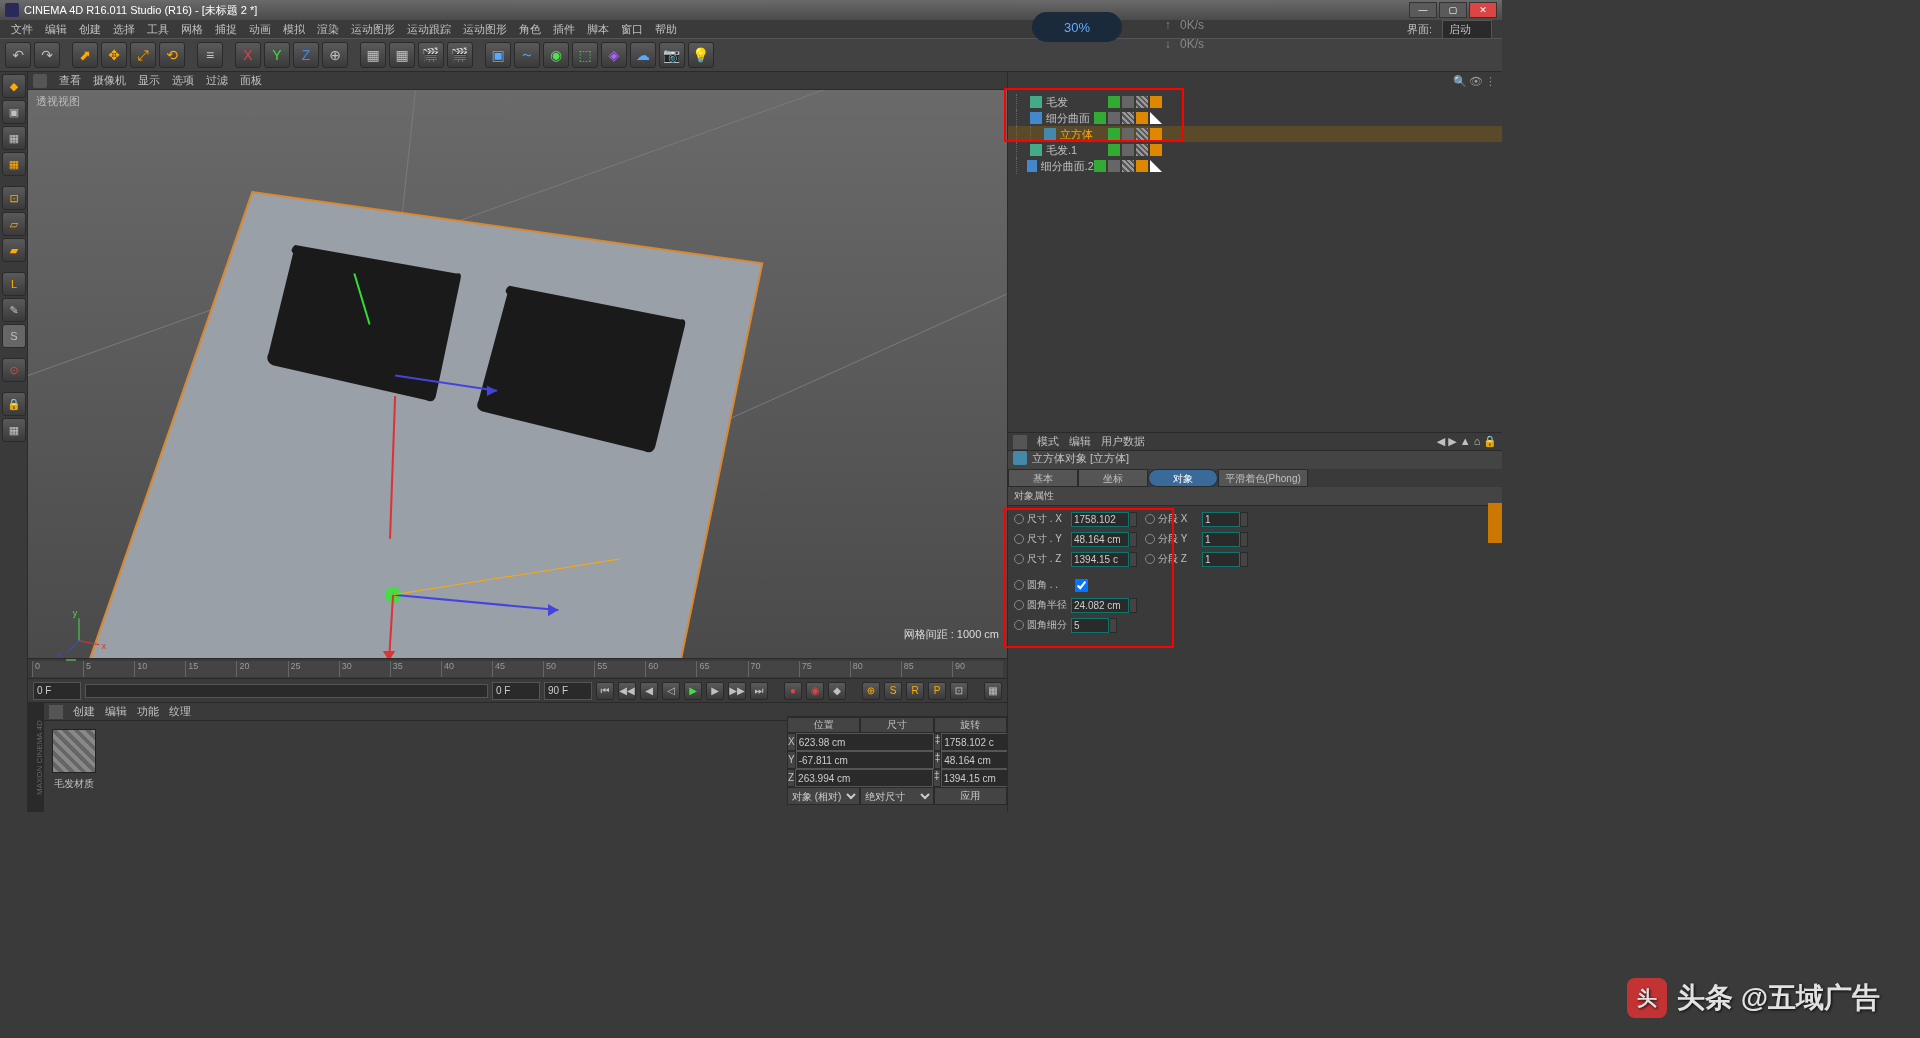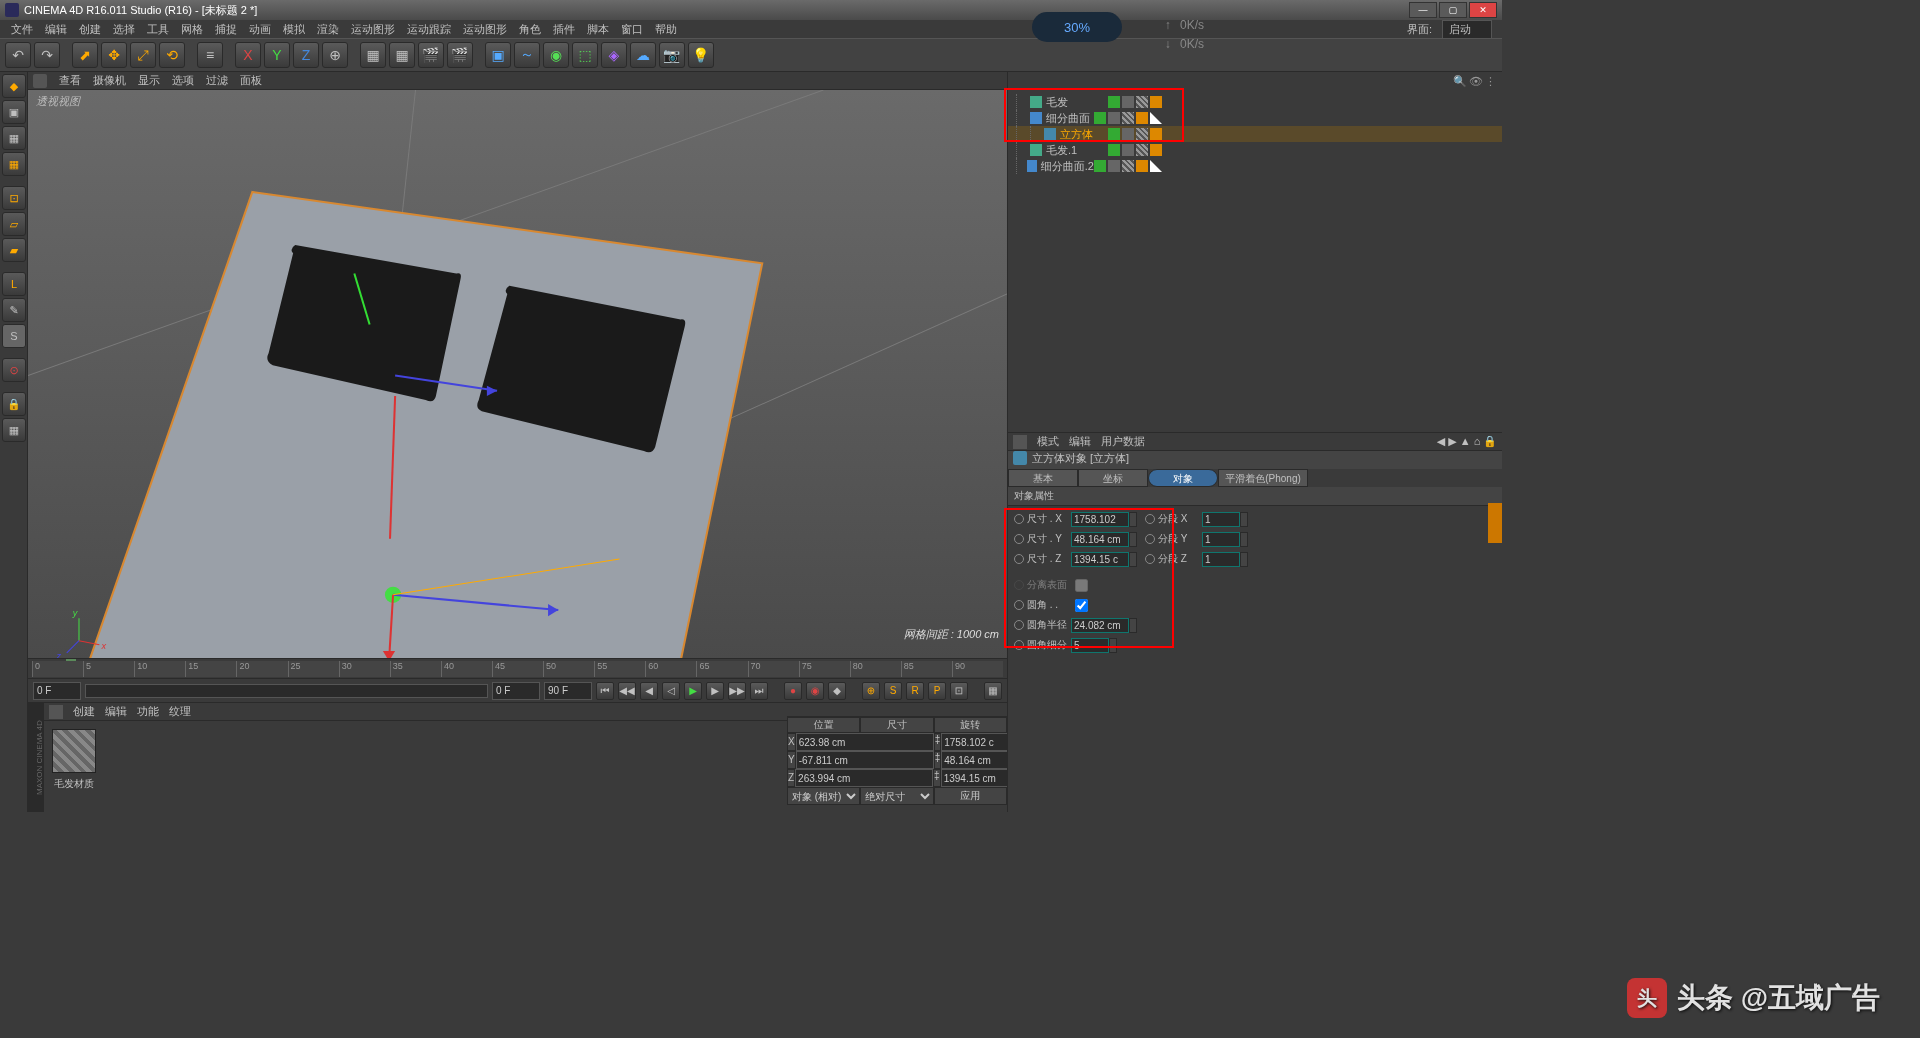--- a/index.html
+++ b/index.html
@@ -23,21 +23,21 @@
 
 .main-area { display: flex; height: calc(100% - 72px); }
 
 .left-palette { width: 28px; background: #3a3a3a; display: flex; flex-direction: column; padding: 2px; gap: 2px; border-right: 1px solid #2a2a2a; }
 .pl-btn { width: 24px; height: 24px; background: linear-gradient(#5a5a5a, #3a3a3a); border: 1px solid #2a2a2a; border-radius: 3px; display: flex; align-items: center; justify-content: center; }
 
 .center-col { flex: 1; display: flex; flex-direction: column; min-width: 0; }
 .view-header { height: 18px; background: #3a3a3a; display: flex; align-items: center; padding: 0 5px; font-size: 11px; gap: 12px; border-bottom: 1px solid #2a2a2a; }
 .view-header .icon-sm { width: 14px; height: 14px; background: #555; border-radius: 2px; }
 
-.viewport-wrap { flex: 1; position: relative; background: #000000; font-style: italic; }
+.viewport-wrap { flex: 1; position: relative; background: #000000; }
 .viewport-label { position: absolute; top: 4px; left: 8px; color: #bbb; font-size: 11px; z-index: 5; }
 .viewport-canvas { position: absolute; inset: 0; }
 .grid-info { position: absolute; bottom: 16px; right: 8px; color: #ddd; font-size: 11px; z-index: 5; }
 
 .timeline-row { height: 20px; background: #3a3a3a; display: flex; align-items: center; border-top: 1px solid #2a2a2a; position: relative; }
 .tl-marker { position: absolute; left: 38px; top: 0; width: 10px; height: 18px; background: #5a8a5a; }
 .tl-ruler { flex: 1; height: 16px; background: linear-gradient(90deg, #444 0, #444 100%); position: relative; margin: 0 4px; display: flex; }
 .tl-tick { flex: 1; border-left: 1px solid #666; font-size: 9px; color: #999; padding-left: 2px; }
 
 .transport-row { height: 24px; background: #3a3a3a; display: flex; align-items: center; gap: 4px; padding: 0 5px; border-top: 1px solid #2a2a2a; }
@@ -493,25 +493,20 @@
               <span class="plabel">尺寸 . Z</span>
               <input type="text" value="1394.15 c" style="">
               <span class="spn"></span>
               <span class="gap"></span>
               <span class="dot"></span>
               <span class="plabel">分段 Z</span>
               <input type="text" style="width: 38px;" value="1">
               <span class="spn"></span>
             </div>
           <div style="height:6px"></div>
-          <div class="prop-row" style="opacity:.5">
-              <span class="dot" style="border-color:#555"></span>
-              <span class="plabel">分离表面</span>
-              <input type="checkbox" disabled="" style="">
-            </div>
           <div class="prop-row">
               <span class="dot"></span>
               <span class="plabel">圆角 . .</span>
               <input type="checkbox" checked="" style="">
             </div>
           <div class="prop-row">
               <span class="dot"></span>
               <span class="plabel">圆角半径</span>
               <input type="text" value="24.082 cm" style="">
               <span class="spn"></span>

